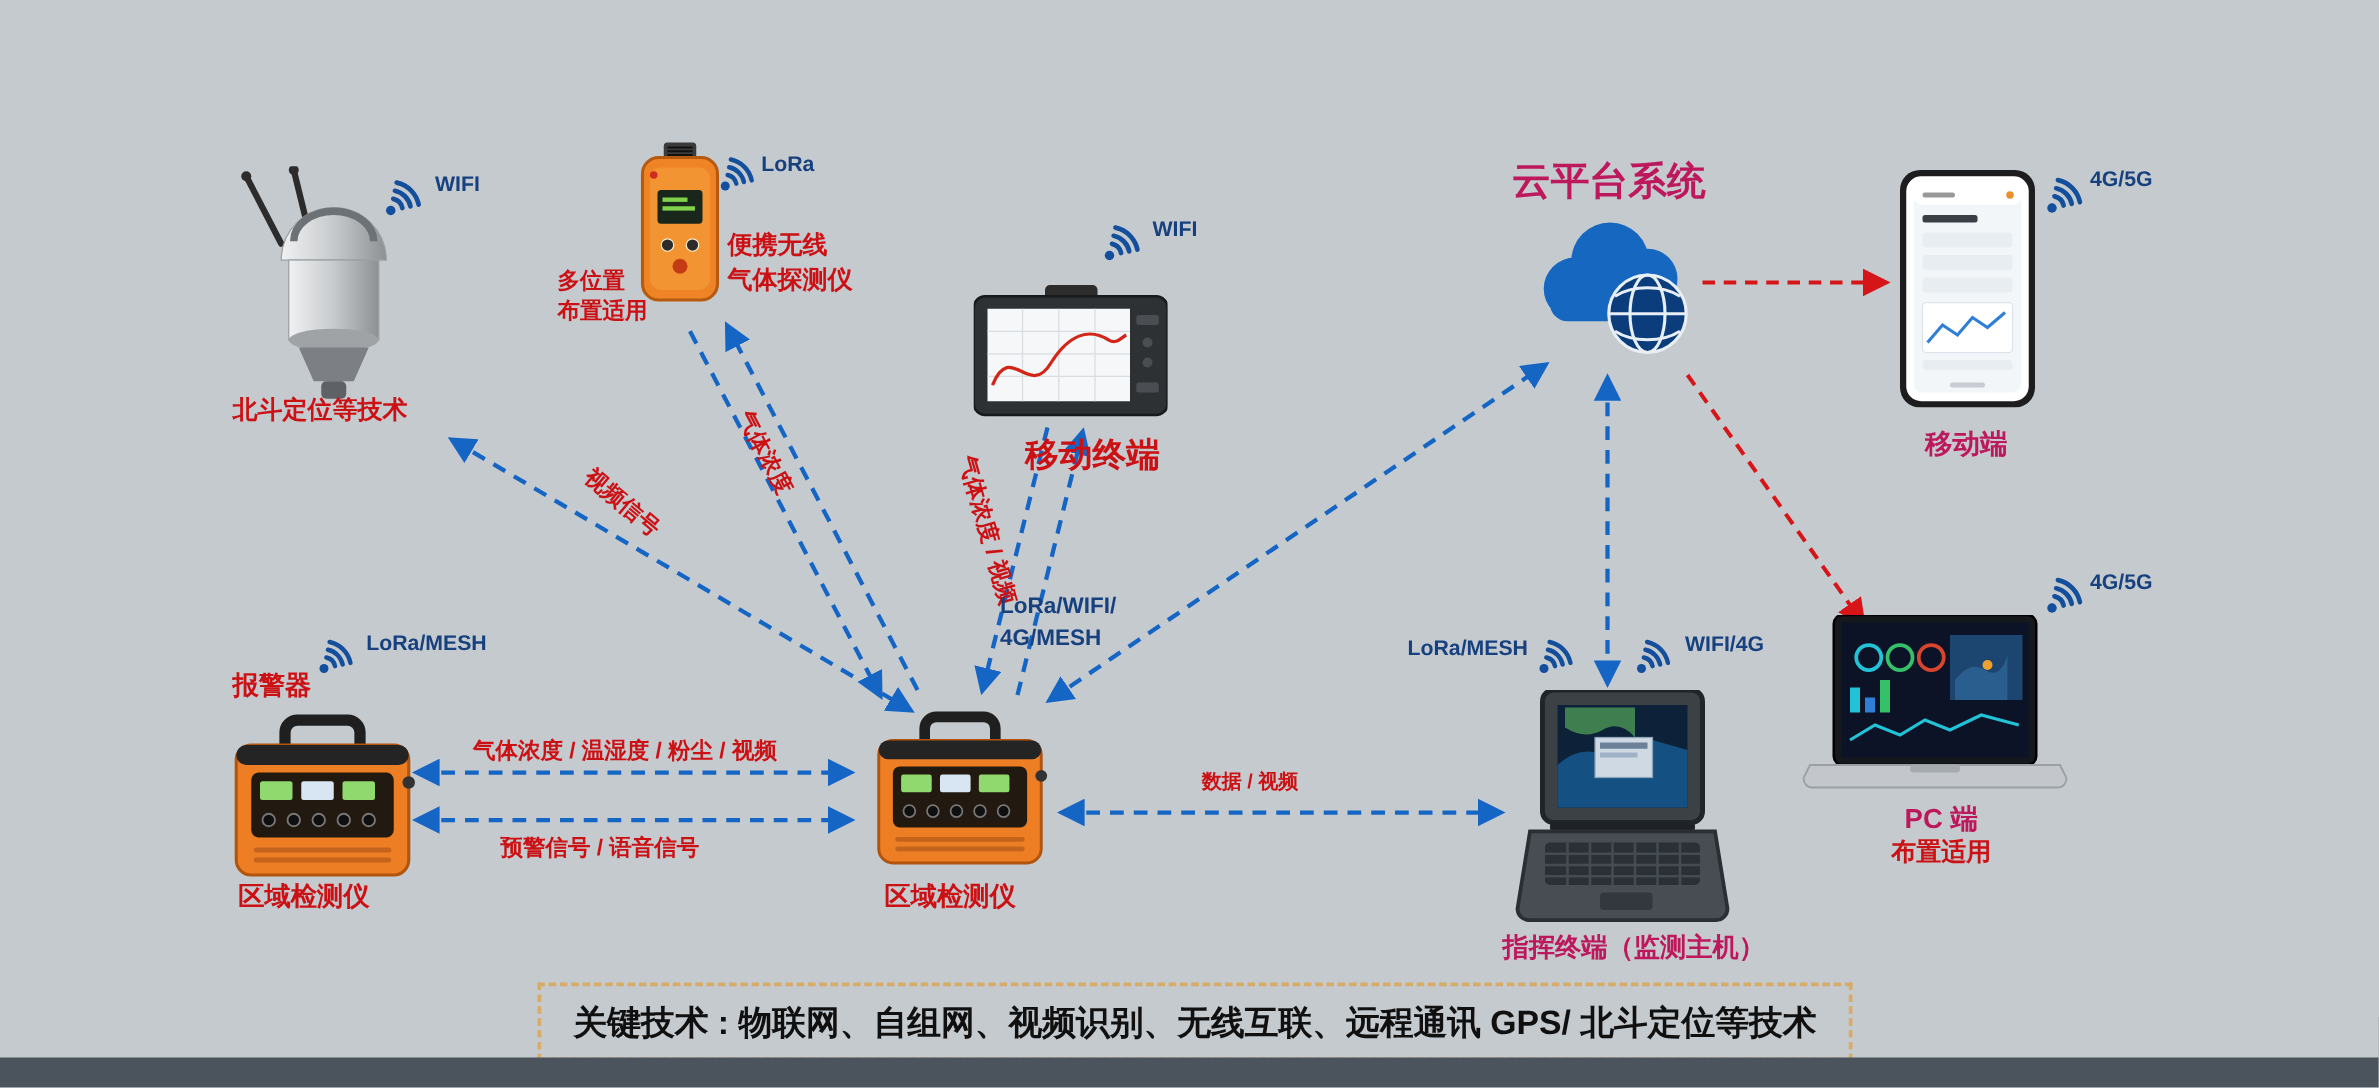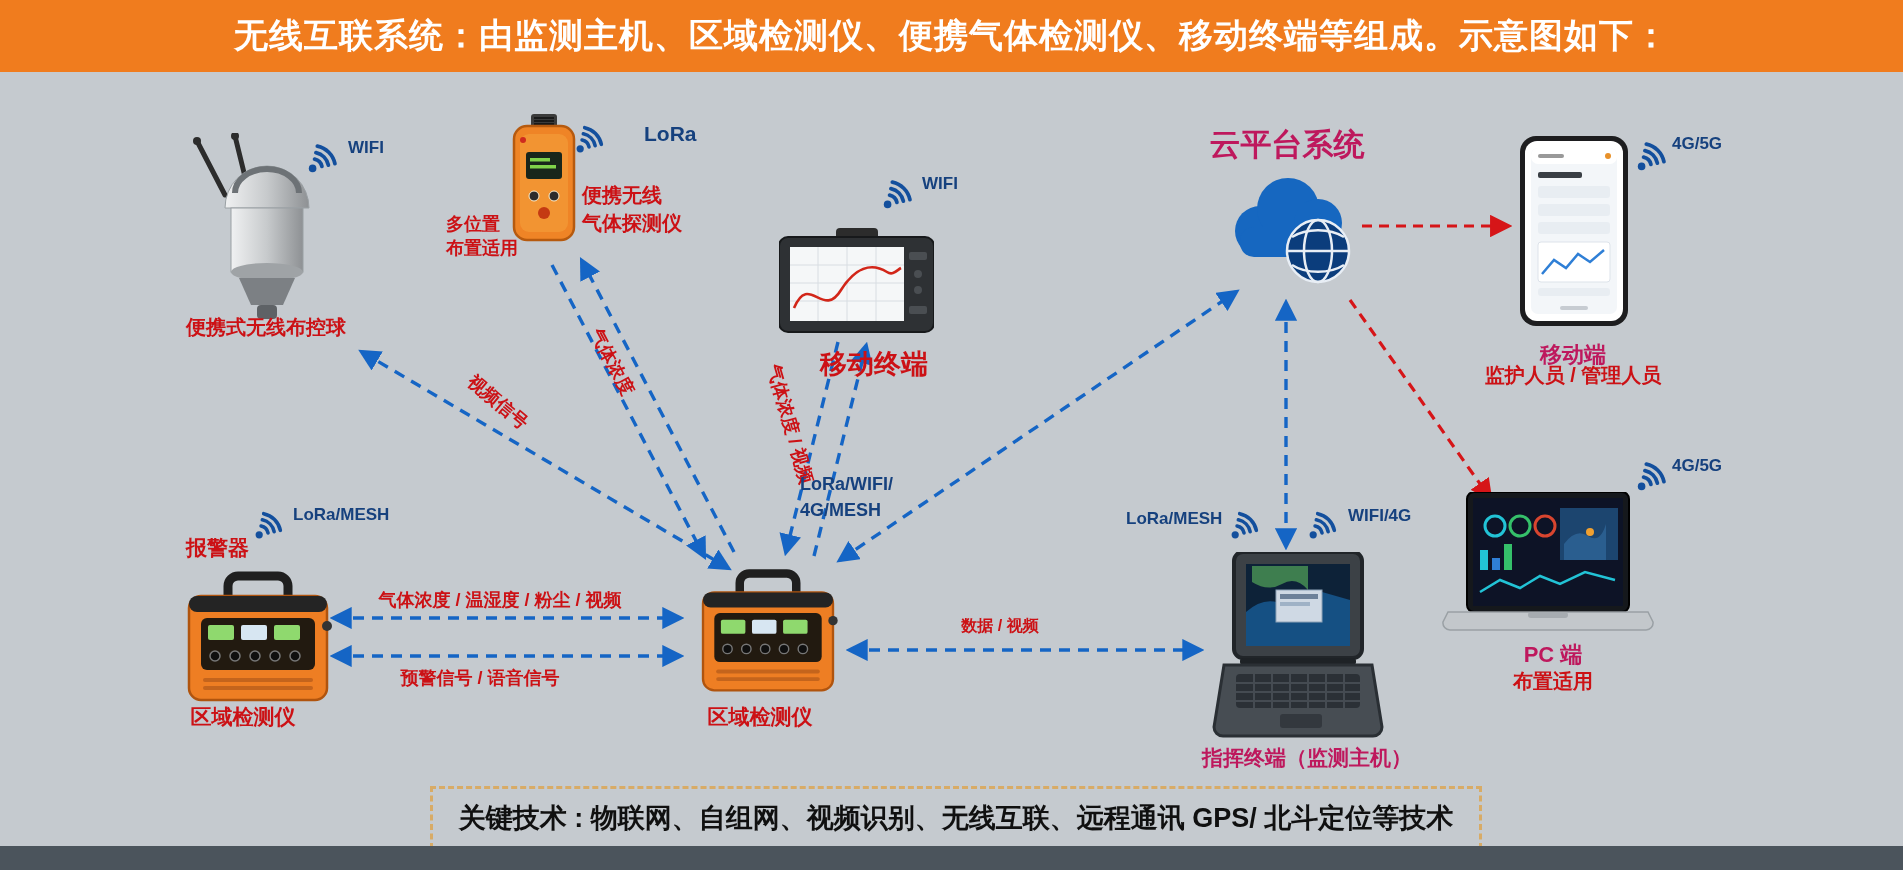--- a/index.html
+++ b/index.html
@@ -50,23 +50,20 @@
         <circle cx="72" cy="88" r="5" fill="#0f0f0f" stroke="#777" stroke-width="1.5"></circle>
         <circle cx="92" cy="88" r="5" fill="#0f0f0f" stroke="#777" stroke-width="1.5"></circle>
         <circle cx="112" cy="88" r="5" fill="#0f0f0f" stroke="#777" stroke-width="1.5"></circle>
         <rect x="20" y="110" width="110" height="4" rx="2" fill="#c4641c"></rect>
         <rect x="20" y="118" width="110" height="4" rx="2" fill="#c4641c"></rect>
         <circle cx="144" cy="58" r="5" fill="#333"></circle>
       </symbol>
     </defs>
   </svg>
 
-  <div class="header">
-    <div class="title">无线互联系统：由监测主机、区域检测仪、便携气体检测仪、移动终端等组成。示意图如下：</div>
-  </div>
 
   <svg class="arrows" width="1903" height="870" viewBox="0 0 1903 870">
     <defs>
       <marker id="mb" viewBox="0 0 10 10" refX="8" refY="5" markerWidth="6.5" markerHeight="6.5" orient="auto-start-reverse">
         <path d="M0,0 L10,5 L0,10 z" fill="#1565c5"></path>
       </marker>
       <marker id="mr" viewBox="0 0 10 10" refX="8" refY="5" markerWidth="7" markerHeight="7" orient="auto-start-reverse">
         <path d="M0,0 L10,5 L0,10 z" fill="#d61518"></path>
       </marker>
     </defs>
@@ -104,41 +101,41 @@
     <path d="M50,60 a32,24 0 0 1 64,0" fill="none" stroke="#6d7276" stroke-width="6"></path>
     <rect x="46" y="75" width="72" height="64" fill="url(#gBall)" stroke="#9aa0a4"></rect>
     <ellipse cx="82" cy="139" rx="36" ry="9" fill="#9fa3a6"></ellipse>
     <path d="M54,145 L110,145 L98,172 L66,172 z" fill="#7c8084"></path>
     <rect x="72" y="172" width="20" height="14" rx="4" fill="#5e6266"></rect>
   </svg>
   <svg class="wifi" style="left:305px;top:138px" width="38" height="38" viewBox="0 0 40 40">
       <use href="#sym-wifi"></use>
     </svg>
   <div class="lbl navy" style="left:348px;top:138px;font-size:17px">WIFI</div>
-  <div class="lbl red" style="left:186px;top:314px;font-size:20px">便携式无线布控球</div>
+  <div class="lbl red" style="left:186px;top:314px;font-size:20px">北斗定位等技术</div>
 
   <svg class="dev" style="left:503px;top:112px" width="82" height="132" viewBox="0 0 82 132">
     <rect x="28" y="2" width="26" height="14" rx="3" fill="#3b3b3b"></rect>
     <line x1="31" y1="6" x2="51" y2="6" stroke="#111" stroke-width="1.5"></line>
     <line x1="31" y1="9" x2="51" y2="9" stroke="#111" stroke-width="1.5"></line>
     <line x1="31" y1="12" x2="51" y2="12" stroke="#111" stroke-width="1.5"></line>
     <rect x="11" y="14" width="60" height="114" rx="13" fill="#ef8426" stroke="#b65a0f" stroke-width="2.5"></rect>
     <rect x="17" y="22" width="48" height="98" rx="9" fill="#f9b24a" opacity="0.35"></rect>
     <rect x="23" y="40" width="36" height="27" rx="3" fill="#18261b"></rect>
     <rect x="27" y="46" width="20" height="3.5" fill="#7fd24a"></rect>
     <rect x="27" y="53" width="26" height="3.5" fill="#7fd24a"></rect>
     <circle cx="31" cy="84" r="5" fill="#2c2c2c" stroke="#ffeecc"></circle>
     <circle cx="51" cy="84" r="5" fill="#2c2c2c" stroke="#ffeecc"></circle>
     <circle cx="41" cy="101" r="6" fill="#c43a12"></circle>
     <circle cx="20" cy="28" r="3" fill="#cf2b1e"></circle>
   </svg>
   <svg class="wifi" style="left:573px;top:120px" width="36" height="36" viewBox="0 0 40 40">
       <use href="#sym-wifi"></use>
     </svg>
-  <div class="lbl navy" style="left:644px;top:122px;font-size:21px">LoRa</div>
+  <div class="lbl navy" style="left:609px;top:122px;font-size:17px">LoRa</div>
   <div class="lbl red" style="left:582px;top:182px;font-size:20px">便携无线</div>
   <div class="lbl red" style="left:582px;top:210px;font-size:20px">气体探测仪</div>
   <div class="lbl red" style="left:446px;top:212px;font-size:18px">多位置</div>
   <div class="lbl red" style="left:446px;top:236px;font-size:18px">布置适用</div>
 
   <svg class="dev" style="left:779px;top:228px" width="155" height="108" viewBox="0 0 155 108">
     <rect x="57" y="0" width="42" height="12" rx="4" fill="#2c2c2c"></rect>
     <rect x="0" y="9" width="155" height="95" rx="9" fill="#2e3134" stroke="#17191b" stroke-width="2"></rect>
     <rect x="11" y="19" width="114" height="74" fill="#f5f7f8"></rect>
     <g stroke="#d8dde2" stroke-width="1">
@@ -193,21 +190,20 @@
     <rect x="18" y="106" width="72" height="40" rx="3" fill="#ffffff" stroke="#dde3ea"></rect>
     <polyline points="22,138 34,124 46,132 58,118 70,126 84,114" fill="none" stroke="#2f7fd6" stroke-width="2.5"></polyline>
     <rect x="18" y="152" width="72" height="8" rx="3" fill="#e8edf2"></rect>
     <rect x="40" y="170" width="28" height="4" rx="2" fill="#c7ccd2"></rect>
   </svg>
   <svg class="wifi" style="left:1634px;top:136px" width="38" height="38" viewBox="0 0 40 40">
       <use href="#sym-wifi"></use>
     </svg>
   <div class="lbl navy" style="left:1672px;top:134px;font-size:17px">4G/5G</div>
   <div class="lbl dark ctr" style="left:1508px;top:340px;width:130px;font-size:22px">移动端</div>
-  <div class="lbl red ctr" style="left:1448px;top:362px;width:250px;font-size:20px">监护人员 / 管理人员</div>
 
   <svg class="dev" style="left:183px;top:568px" width="150" height="138" viewBox="0 0 150 138">
       <use href="#sym-detector"></use>
     </svg>
   <div class="lbl red" style="left:186px;top:534px;font-size:21px">报警器</div>
   <svg class="wifi" style="left:252px;top:506px" width="36" height="36" viewBox="0 0 40 40">
       <use href="#sym-wifi"></use>
     </svg>
   <div class="lbl navy" style="left:293px;top:505px;font-size:17px">LoRa/MESH</div>
   <div class="lbl red ctr" style="left:178px;top:703px;width:130px;font-size:21px">区域检测仪</div>

